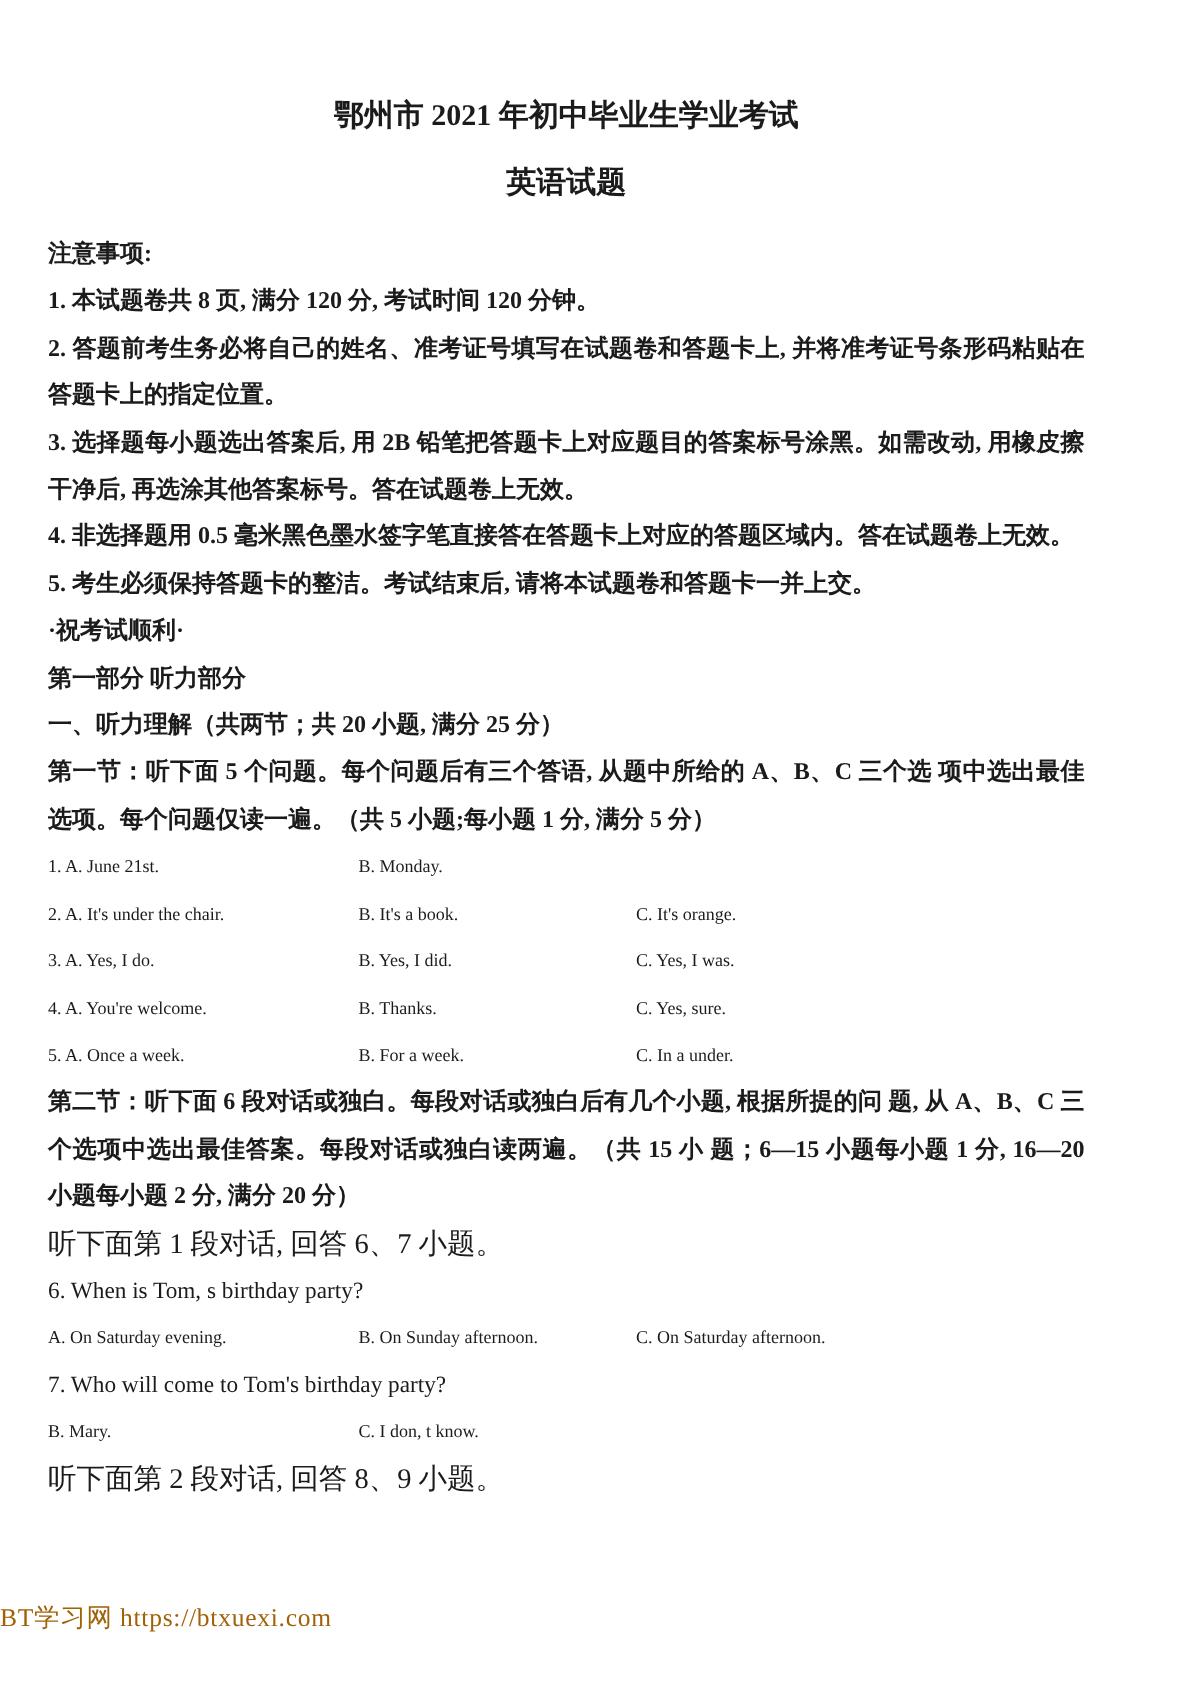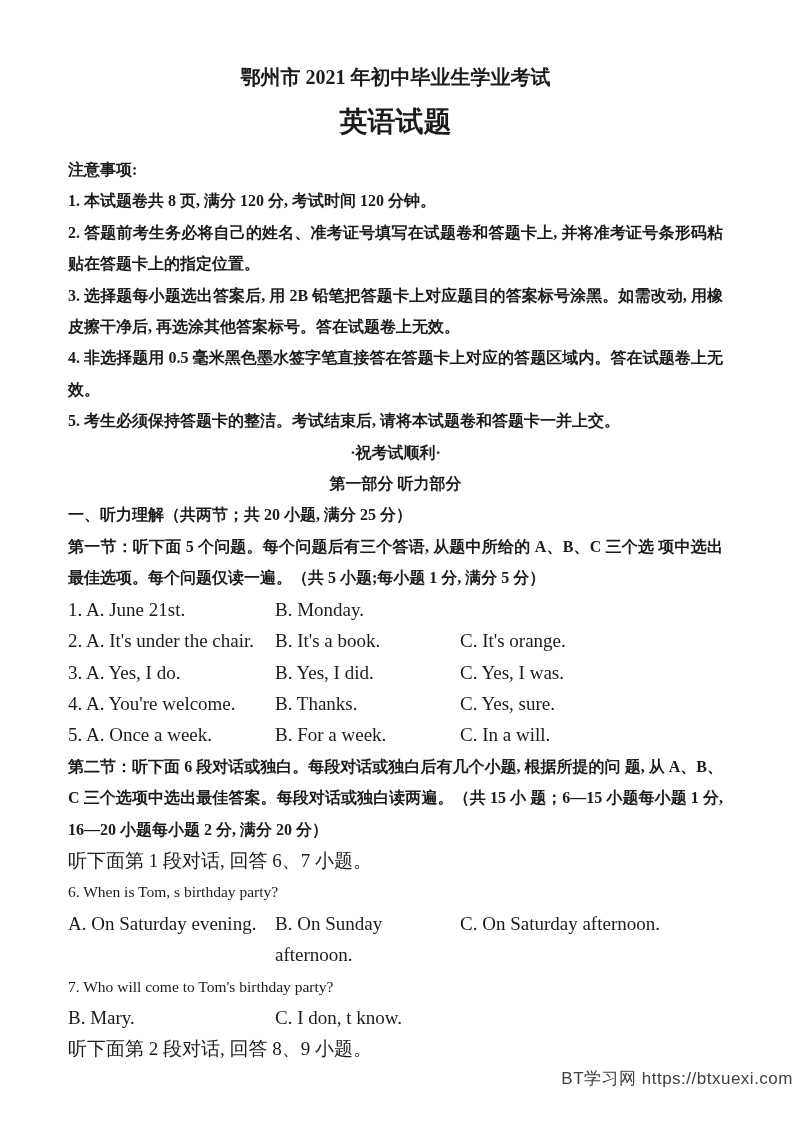--- a/index.html
+++ b/index.html
@@ -11,45 +11,45 @@
     position: relative;
     width: 793px;
     height: 1122px;
     background: #ffffff;
     overflow: hidden;
     font-family: "Liberation Serif", "DejaVu Serif", serif;
     color: #1b1b1b;
     box-sizing: border-box;
   }
   .content {
-    padding: 62px 70px 0 68px;
+    padding: 62px 70px 0 32px;
   }
   .exam-title {
     text-align: center;
     font-weight: 700;
     font-size: 20px;
     line-height: 30px;
   }
   .exam-subtitle {
     text-align: center;
     font-weight: 700;
-    font-size: 28px;
+    font-size: 20px;
     line-height: 32px;
     margin-top: 14px;
   }
   .ln {
     font-size: 16px;
     line-height: 31.4px;
   }
   .bold { font-weight: 700; }
   .justify { text-align: justify; }
-  .center { text-align: center; }
+  .center { text-align: left; }
   .notice-heading { margin-top: 16px; }
   .en {
-    font-size: 19px;
+    font-size: 12px;
     font-family: "Liberation Serif", "DejaVu Serif", serif;
   }
   .opt-row {
     display: grid;
     grid-template-columns: 207px 185px 1fr;
     font-size: 15px;
     line-height: 31.4px;
   }
   .lead {
     font-size: 19px;
@@ -59,23 +59,23 @@
   .stem {
     font-size: 15.5px;
     line-height: 31.4px;
     font-weight: 400;
   }
   .watermark {
     position: absolute;
     left: 0;
     right: 0;
     bottom: 32px;
-    text-align: right;
-    color: #404040;
-    font-family: Liberation Sans, sans-serif;
+    text-align: left;
+    color: #a16207;
+    font-family: Liberation Serif, serif;
     font-size: 17px;
     letter-spacing: 0.5px;
   }
 </style>
 </head>
 <body>
 
 <div class="page">
   <div class="content">
 
@@ -113,21 +113,21 @@
       <span class="en">C. Yes, I was.</span>
     </div>
     <div class="opt-row">
       <span class="en">4. A. You're welcome.</span>
       <span class="en">B. Thanks.</span>
       <span class="en">C. Yes, sure.</span>
     </div>
     <div class="opt-row">
       <span class="en">5. A. Once a week.</span>
       <span class="en">B. For a week.</span>
-      <span class="en">C. In a will.</span>
+      <span class="en">C. In a under.</span>
     </div>
 
     <div class="ln bold justify">第二节：听下面 6 段对话或独白。每段对话或独白后有几个小题, 根据所提的问 题, 从 A、B、C 三个选项中选出最佳答案。每段对话或独白读两遍。（共 15 小 题；6—15 小题每小题 1 分, 16—20 小题每小题 2 分, 满分 20 分）</div>
 
     <div class="lead">听下面第 1 段对话, 回答 6、7 小题。</div>
 
     <div class="stem">6. When is Tom, s birthday party?</div>
     <div class="opt-row">
       <span class="en">A. On Saturday evening.</span>
       <span class="en">B. On Sunday afternoon.</span>

